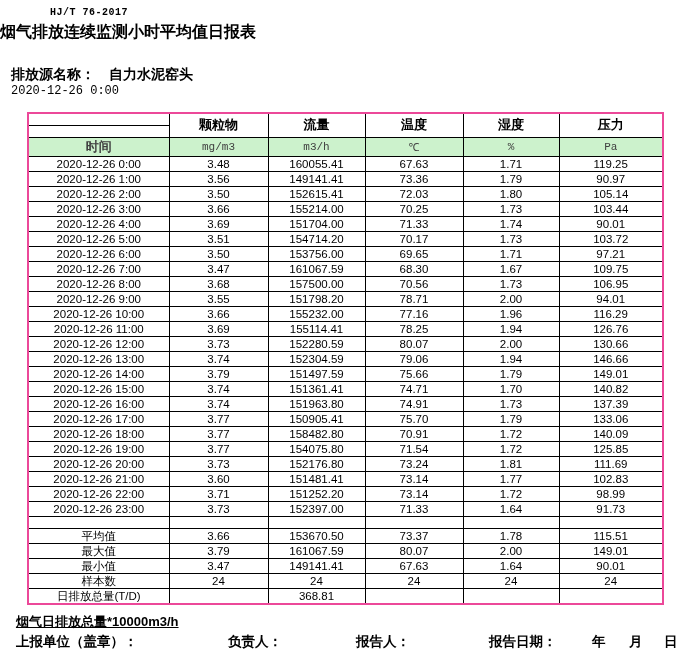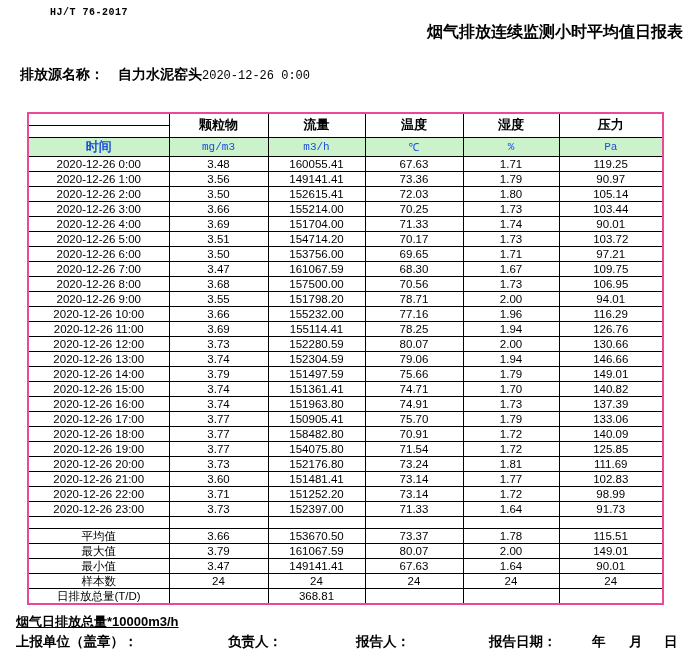--- a/index.html
+++ b/index.html
@@ -6,42 +6,42 @@
   html, body { width: 683px; height: 653px; background: #ffffff; overflow: hidden; }
   body { position: relative; font-family: "Liberation Sans", sans-serif; color: #000; }
 
   .std-no {
     position: absolute; left: 20px; top: 7px;
     font-family: "Liberation Mono", monospace;
     font-size: 10px; font-weight: bold; letter-spacing: 0.5px; padding-left: 30px;
   }
   .title {
     position: absolute; left: 0; top: 22px; width: 100%;
-    text-align: right; font-size: 16px; font-weight: bold; padding-left: 46px;
+    text-align: left; font-size: 16px; font-weight: bold;
   }
   .info-row {
-    position: absolute; left: 20px; top: 66px; width: 651px;
-    display: flex; justify-content: flex-start; align-items: baseline;
+    position: absolute; left: 11px; top: 66px; width: 651px;
+    display: flex; justify-content: flex-start; align-items: baseline; flex-direction: column;
   }
   .source { font-size: 14px; font-weight: bold; }
   .source .src-name { margin-left: 14px; }
   .dt { font-size: 12px; font-family: "Liberation Mono", monospace; }
 
   table.report {
     position: absolute; left: 27px; top: 112px; width: 635px;
     border-collapse: collapse; table-layout: fixed;
     border: 2px solid #ec4899;
   }
   table.report td, table.report th {
     border: 1px solid #000; text-align: center; vertical-align: middle;
     padding: 0; overflow: hidden; white-space: nowrap;
   }
   tr.hrow td, tr.hrow th { height: 12px; }
   th.pollutant { font-size: 13px; font-weight: bold; background: #fff; }
-  tr.unit-row td, tr.unit-row th { height: 16px; background: #ccf2cc; color: #1d4ed8; }
+  tr.unit-row td, tr.unit-row th { height: 16px; background: #ccf2cc; color: #404040; }
   th.time-hdr { font-size: 13px; font-weight: bold; }
   td.unit { font-size: 11px; font-family: "Liberation Mono", monospace; }
   tr.data-row td { height: 14px; font-size: 11.5px; line-height: 14px; }
   td.t-cell { font-size: 11.5px; }
   tr.spacer-row td { height: 12px; }
   tr.summary-row td { height: 14px; font-size: 11.5px; line-height: 14px; }
   td.sum-label { font-size: 12px; font-weight: normal; }
 
   .note {
     position: absolute; left: 16px; top: 613px;

